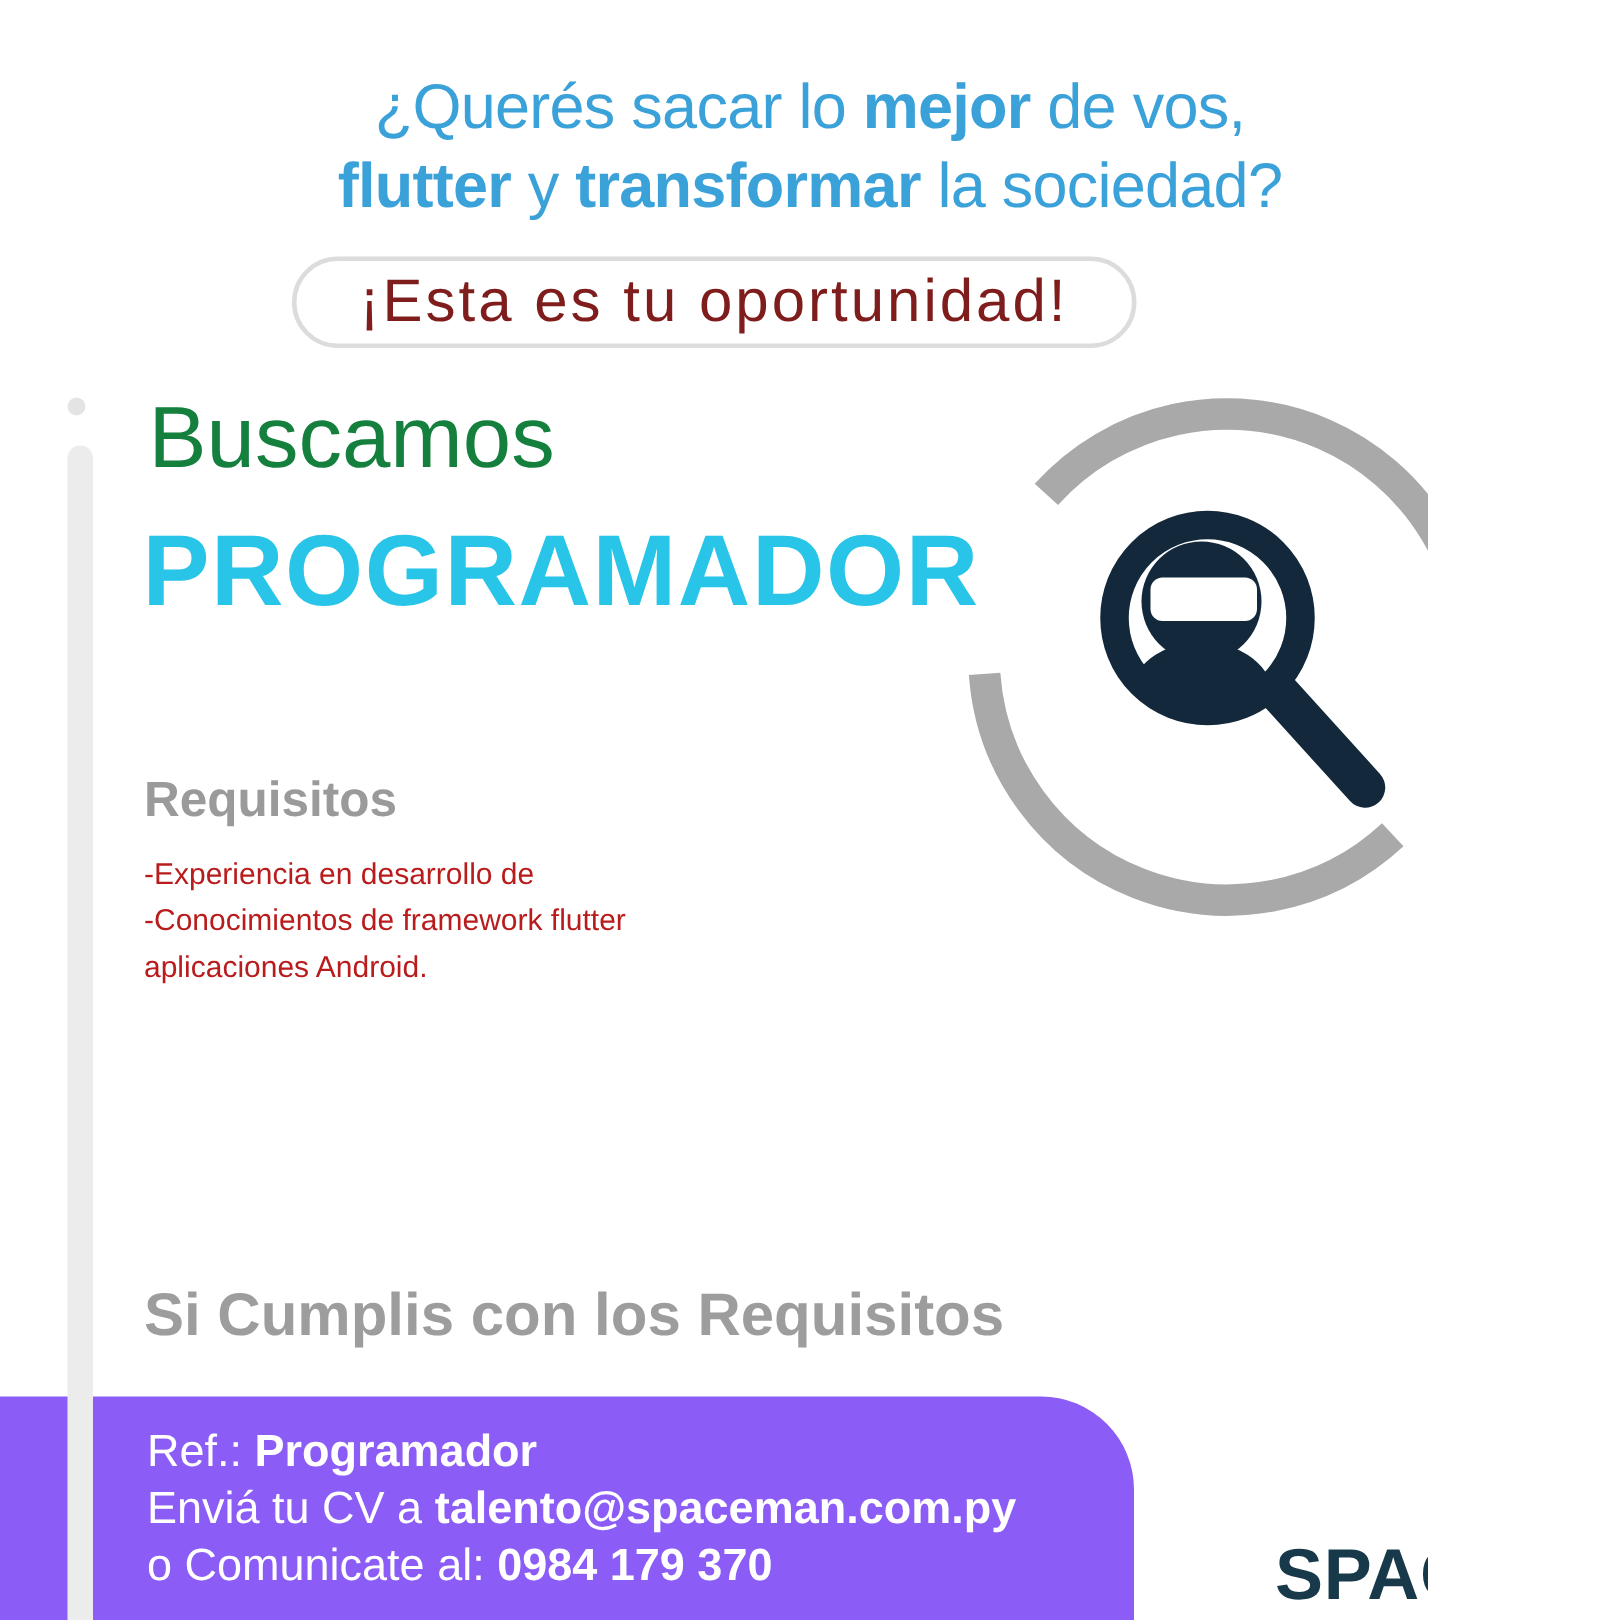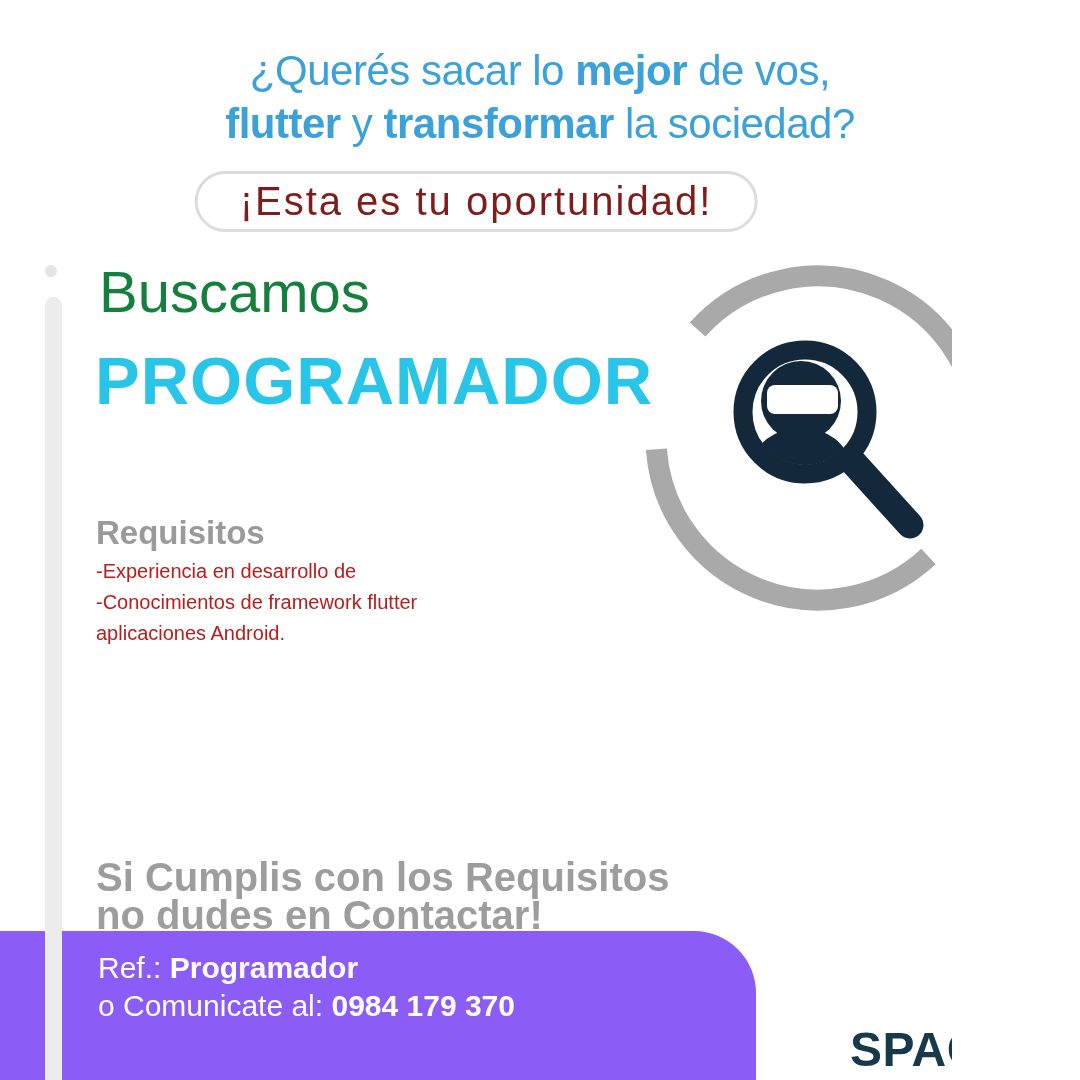--- a/index.html
+++ b/index.html
@@ -87,21 +87,21 @@
 
   
   .requirements {
     position: absolute;
     left: 96px; top: 514px;
   }
   .requirements-title {
     font-size: 33px;
     font-weight: 700;
     color: #9A9A9A;
-    margin-bottom: 4px;
+    margin-bottom: 16px;
   }
   .requirement-line {
     font-size: 20px;
     line-height: 31px;
     color: #b91c1c;
   }
 
   
   .cta {
     position: absolute;
@@ -190,25 +190,25 @@
 
   <div class="requirements">
     <div class="requirements-title">Requisitos</div>
     <div class="requirement-line">-Experiencia en desarrollo de</div>
     <div class="requirement-line">-Conocimientos de framework flutter</div>
     <div class="requirement-line">aplicaciones Android.</div>
   </div>
 
   <div class="cta">
     <div>Si Cumplis con los Requisitos</div>
-    <div>no dudes en Contactar!</div>
   </div>
 
   <div class="banner">
     <div><span>Ref.: </span><b>Programador</b></div>
+    <div><span>Enviá tu CV a </span><a href="#">talento@spaceman.com.py</a></div>
     <div><span>o Comunicate al: </span><a href="#">0984 179 370</a></div>
   </div>
 
   <div class="logo">
     <span>SPACEM</span><span class="astro">
       <svg width="34" height="58" viewBox="0 0 34 58">
         <rect x="2" y="32" width="7" height="13" rx="3.5" fill="#17394A"></rect>
         <rect x="25" y="32" width="7" height="13" rx="3.5" fill="#17394A"></rect>
         <rect x="6" y="28" width="22" height="20" rx="6" fill="#17394A"></rect>
         <rect x="8.5" y="45" width="7.5" height="12" rx="3.5" fill="#17394A"></rect>

